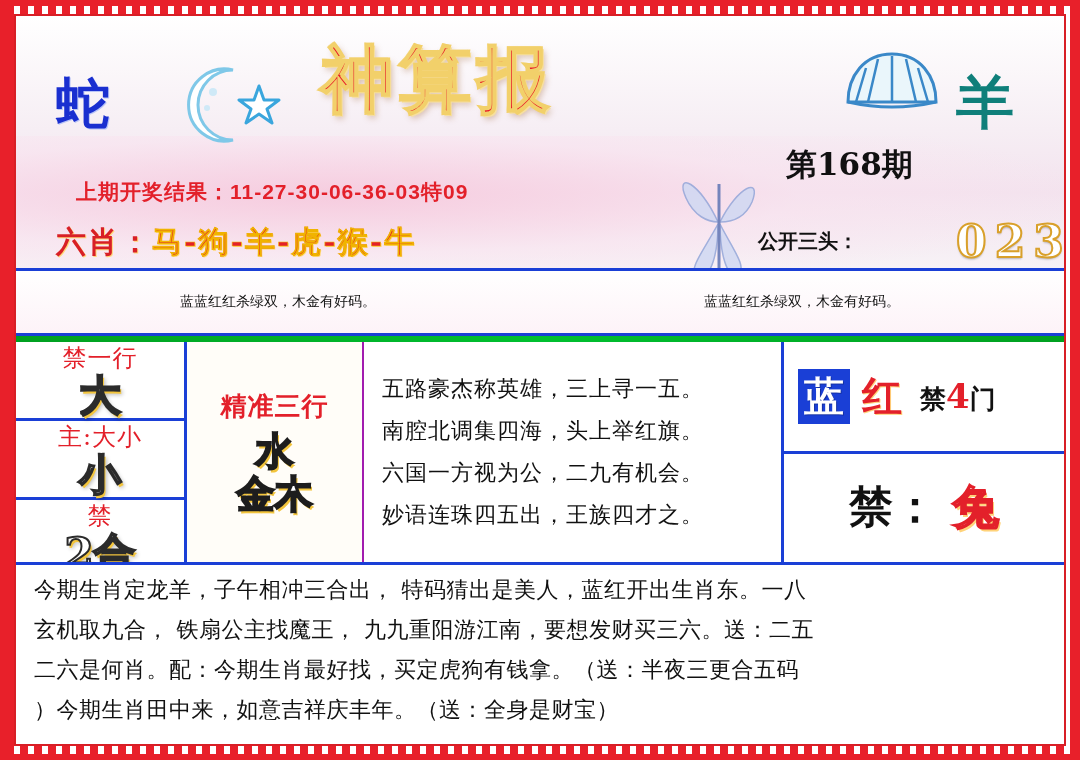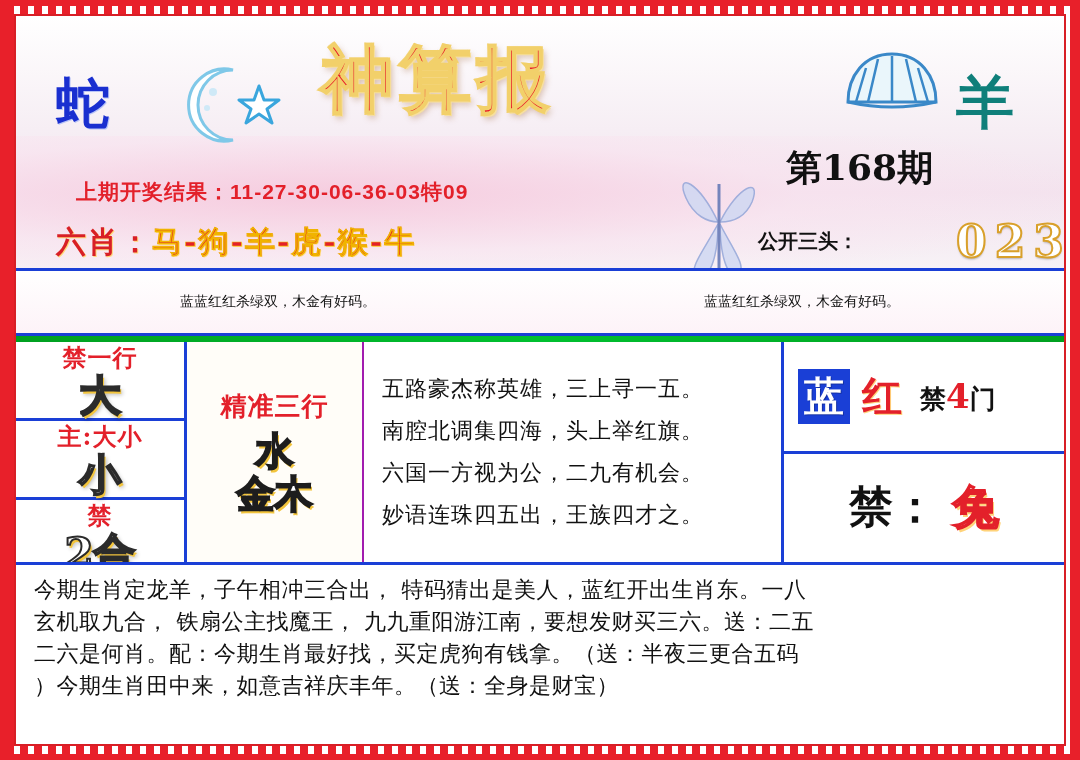--- a/index.html
+++ b/index.html
@@ -88,21 +88,21 @@
     position: absolute;
     left: 940px; top: 48px;
     font-size: 58px;
     font-weight: bold;
     color: #0f7f7a;
     font-family: "DejaVu Serif", serif;
   }
   .issue-no {
     position: absolute;
     left: 770px; top: 128px;
-    font-size: 36px;
+    font-size: 31px;
     font-weight: bold;
     color: #111111;
     font-family: "DejaVu Serif", serif;
   }
   .last-result {
     position: absolute;
     left: 60px; top: 162px;
     font-size: 21px;
     font-weight: bold;
     color: #e3202a;
@@ -192,21 +192,21 @@
     display: flex;
     flex-direction: column;
     align-items: center;
     justify-content: center;
     border-bottom: 3px solid #1a3fd6;
     position: relative;
   }
   .left-cell:last-child { border-bottom: none; }
   .left-title {
     font-size: 24px;
-    font-weight: bold;
+    font-weight: normal;
     color: #e3202a;
     font-family: "DejaVu Serif", serif;
     letter-spacing: 1px;
   }
   .left-big {
     font-size: 42px;
     font-weight: bold;
     font-family: "DejaVu Serif", serif;
     color: #ffffff;
     -webkit-text-stroke: 2px #2b2b2b;
@@ -323,21 +323,21 @@
     text-shadow: 2px 3px 0 #ffd37a;
   }
   
   .bottom-wrap {
     position: relative;
     border-top: 3px solid #1a3fd6;
     background: #ffffff;
     padding: 10px 5px 4px 18px;
     display: flex;
     flex-direction: column;
-    gap: 2px;
+    gap: 10px;
   }
   .bottom-line {
     font-size: 22px;
     font-family: "DejaVu Serif", serif;
     color: #111;
     letter-spacing: 0.5px;
     white-space: nowrap;
   }
 </style>
 </head>

